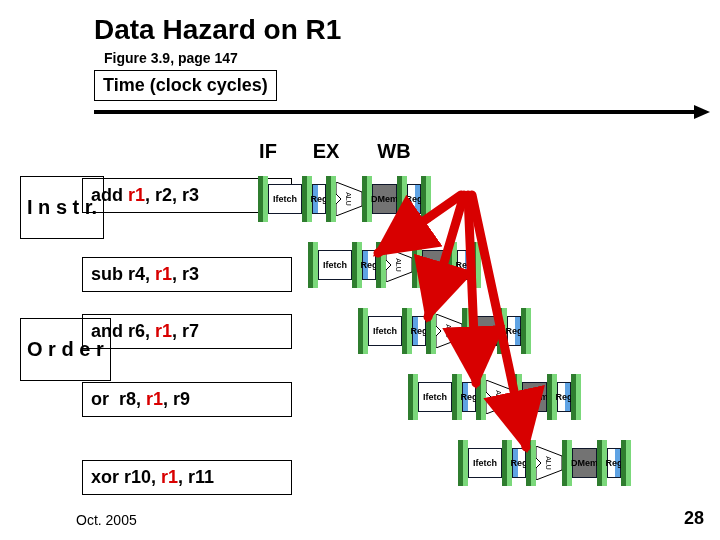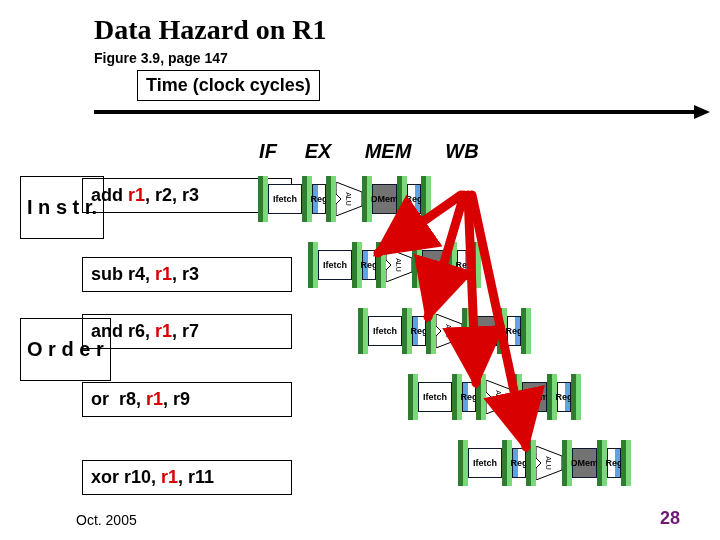--- a/index.html
+++ b/index.html
@@ -11,50 +11,47 @@
     font-family: Arial, Helvetica, sans-serif;
     position: relative;
     overflow: hidden;
   }
   .title {
     position: absolute;
     left: 94px; top: 14px;
     font-size: 28px;
     font-weight: bold;
     color: #000;
-    font-family: Liberation Serif, serif;
   }
   .subtitle {
     position: absolute;
-    left: 94px; top: 50px;
+    left: 104px; top: 50px;
     font-size: 14px;
     font-weight: bold;
     color: #000;
   }
   .time-box {
     position: absolute;
     left: 94px; top: 70px;
     border: 1px solid #000;
     padding: 4px 8px;
     font-family: "Comic Sans MS", cursive, sans-serif;
     font-weight: bold;
     font-size: 18px;
-    margin-left: 43px;
   }
   .timeline-arrow {
     position: absolute;
     left: 94px; top: 105px;
     width: 616px; height: 14px;
   }
   .stage-labels {
     position: absolute;
     left: 245px; top: 140px;
     display: flex;
-    gap: 4px;
-    font-style: italic;
+    gap: 12px;
   }
   .stage-labels div {
     font-family: "Comic Sans MS", cursive, sans-serif;
     font-weight: bold;
     font-size: 20px;
     text-align: center;
   }
   .stg-if { width: 46px; }
   .stg-id { width: 90px; }
   .stg-ex { width: 46px; }
@@ -86,24 +83,24 @@
   }
   .instr-box .red { color: #d80000; }
   .foot-left {
     position: absolute;
     left: 40px; top: 512px;
     font-size: 14px;
     margin-left: 36px;
   }
   .foot-right {
     position: absolute;
-    right: 40px; top: 508px;
+    right: 16px; top: 508px;
     font-size: 18px;
     font-weight: bold;
-    color: #701a75;
+    color: #000000;
   }
   
   .pipe-area {
     position: absolute;
     left: 258px; top: 175px;
     width: 460px; height: 330px;
   }
   .prow {
     position: absolute;
     height: 48px;
@@ -153,21 +150,20 @@
 <div class="time-box">Time (clock cycles)</div>
 
 <svg class="timeline-arrow" viewBox="0 0 616 14">
   <line x1="0" y1="7" x2="600" y2="7" stroke="#000" stroke-width="4"></line>
   <polygon points="600,0 616,7 600,14" fill="#000"></polygon>
 </svg>
 
 <div class="stage-labels">
   <div class="stg-if">IF</div>
   <div class="stg-ex">EX</div>
-  <div class="stg-mem">MEM</div>
   <div class="stg-wb">WB</div>
 </div>
 
 <div class="vlabel instr">I
 n
 s
 t
 r.</div>
 <div class="vlabel order">O
 r

